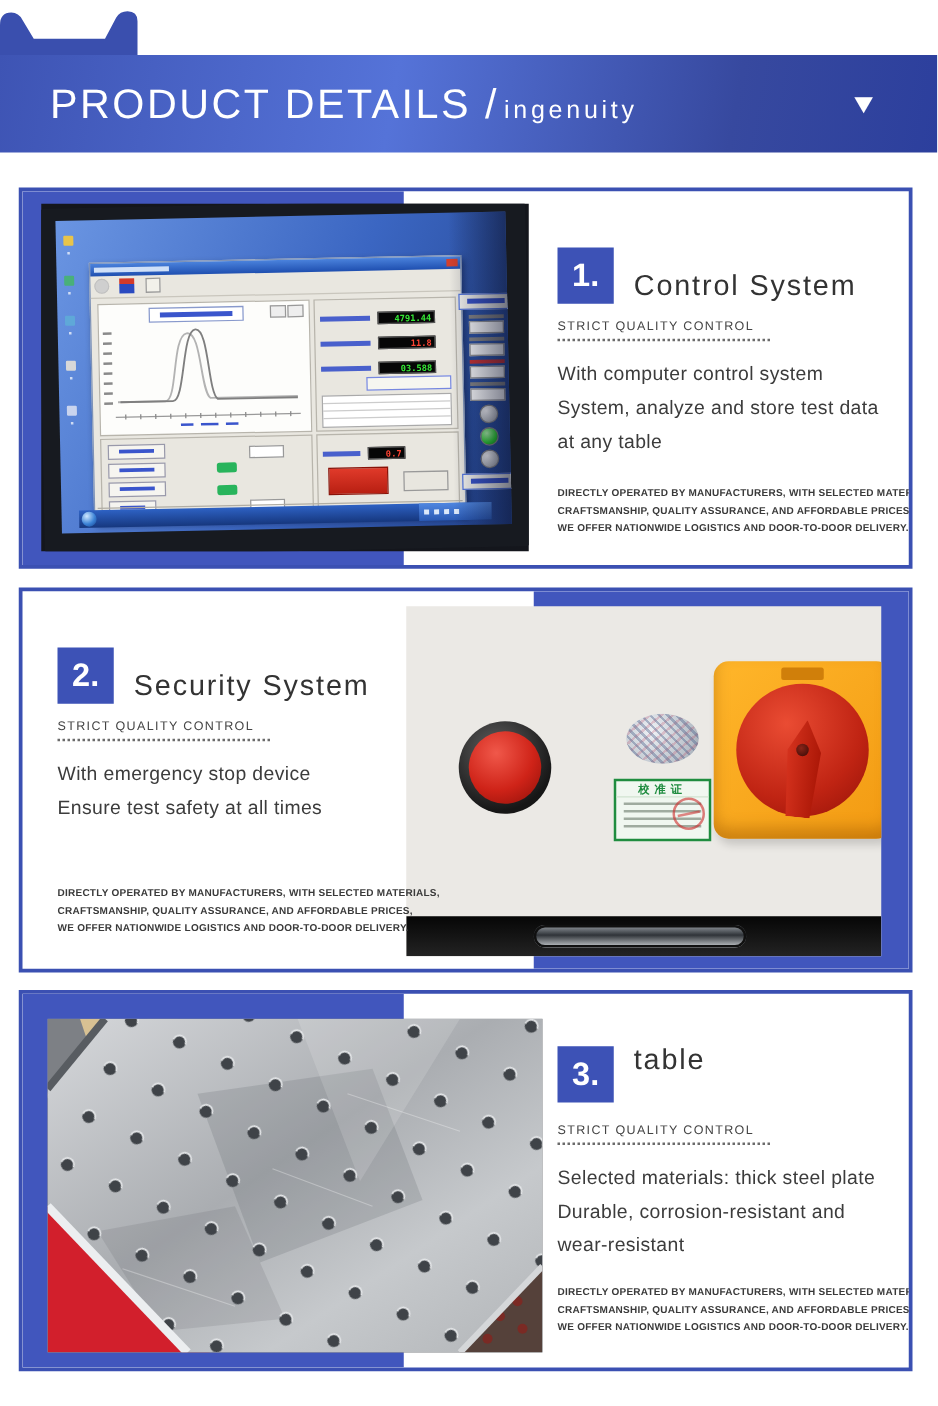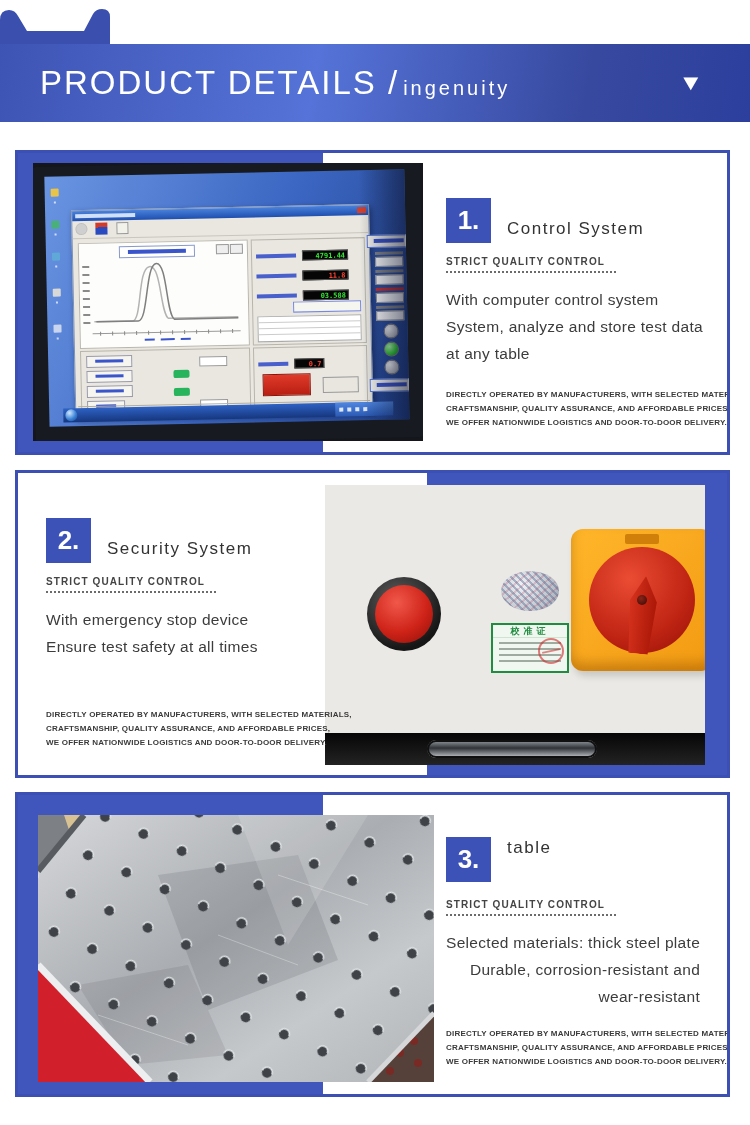--- a/index.html
+++ b/index.html
@@ -29,30 +29,30 @@
   .ph2{left:307px;top:12px;width:380px;height:280px;background:#ebe9e5;}
   .ph3{left:20px;top:20px;width:396px;height:267px;background:#8f9296;}
 
   
   .info{position:absolute;width:292px;}
   .i1{left:428px;top:45px;}
   .i2{left:28px;top:45px;}
   .i3{left:428px;top:42px;}
   .badge{position:absolute;left:0;top:0;width:45px;height:45px;background:#3d52b6;color:#fff;
          font-size:26px;font-weight:bold;text-align:center;line-height:44px;}
-  .title{position:absolute;left:61px;top:17px;font-size:17px;color:#333;letter-spacing:1.5px;white-space:nowrap;}
+  .title{position:absolute;left:61px;top:17px;font-size:23px;color:#333;letter-spacing:1.5px;white-space:nowrap;}
   .title div{line-height:27px;}
   .i3 .title{top:-3px;}
-  .sub{position:absolute;left:0;top:58px;font-size:10px;letter-spacing:1.1px;color:#444;white-space:nowrap;font-weight:bold;}
+  .sub{position:absolute;left:0;top:58px;font-size:10px;letter-spacing:1.1px;color:#444;white-space:nowrap;}
   .i3 .sub{top:62px;}
   .dots{position:absolute;left:0;top:73px;width:170px;border-top:2px dotted #6b6b6b;}
   .i3 .dots{top:77px;}
   .body{position:absolute;left:0;top:88px;font-size:15.5px;line-height:27px;color:#3c3c3c;
         letter-spacing:.3px;white-space:nowrap;}
-  .i3 .body{top:92px;text-align:right;}
+  .i3 .body{top:92px;}
   .disc{position:absolute;left:0;top:190px;font-size:8px;font-weight:bold;line-height:14px;
         letter-spacing:.2px;color:#3a3a3a;white-space:nowrap;}
 
   
   .bez{position:absolute;inset:0;background:#171a20;border-radius:6px;transform:rotate(-1.2deg);}
   .scr{position:absolute;left:14px;top:10px;right:16px;bottom:18px;
        background:linear-gradient(115deg,#6a95e2,#3b66c2 55%,#23448f);overflow:hidden;}
   .scr:after{content:"";position:absolute;right:0;top:0;bottom:0;width:46px;
        background:linear-gradient(90deg,rgba(10,15,40,0),rgba(10,15,40,.55));}
   .ico{position:absolute;left:6px;width:8px;height:8px;border-radius:1px;box-shadow:0 10px 0 -3px rgba(255,255,255,.7);}

